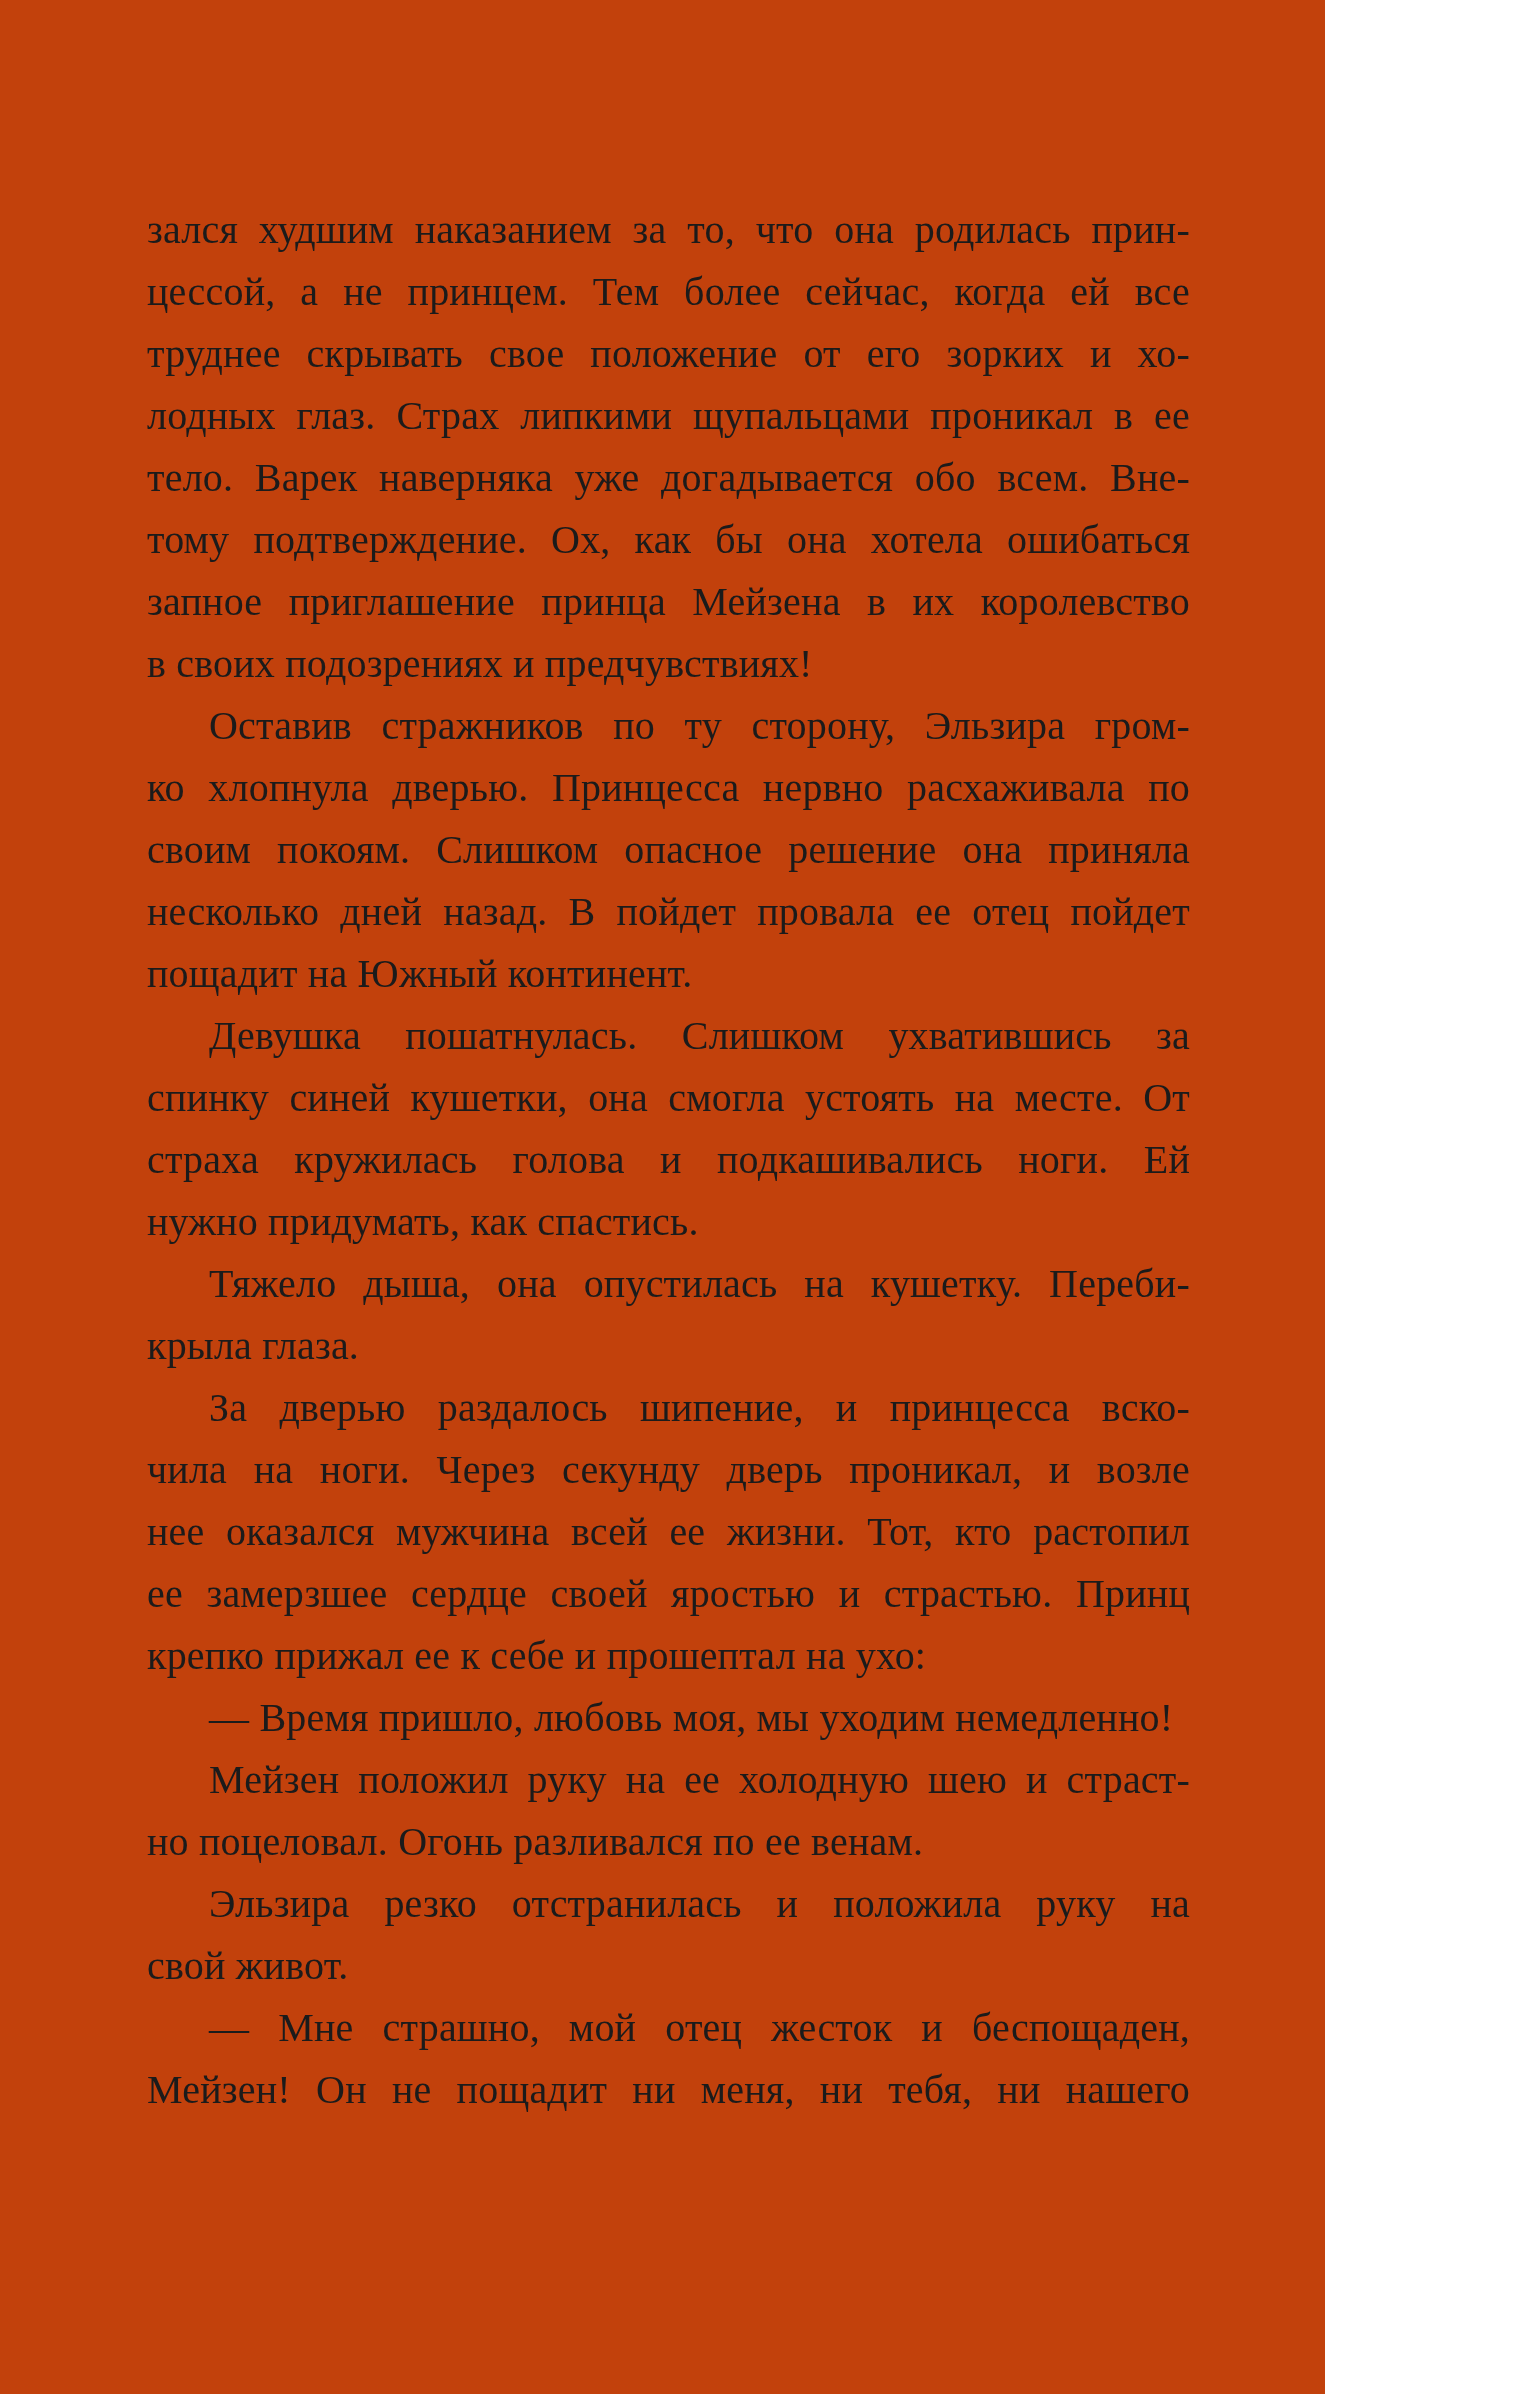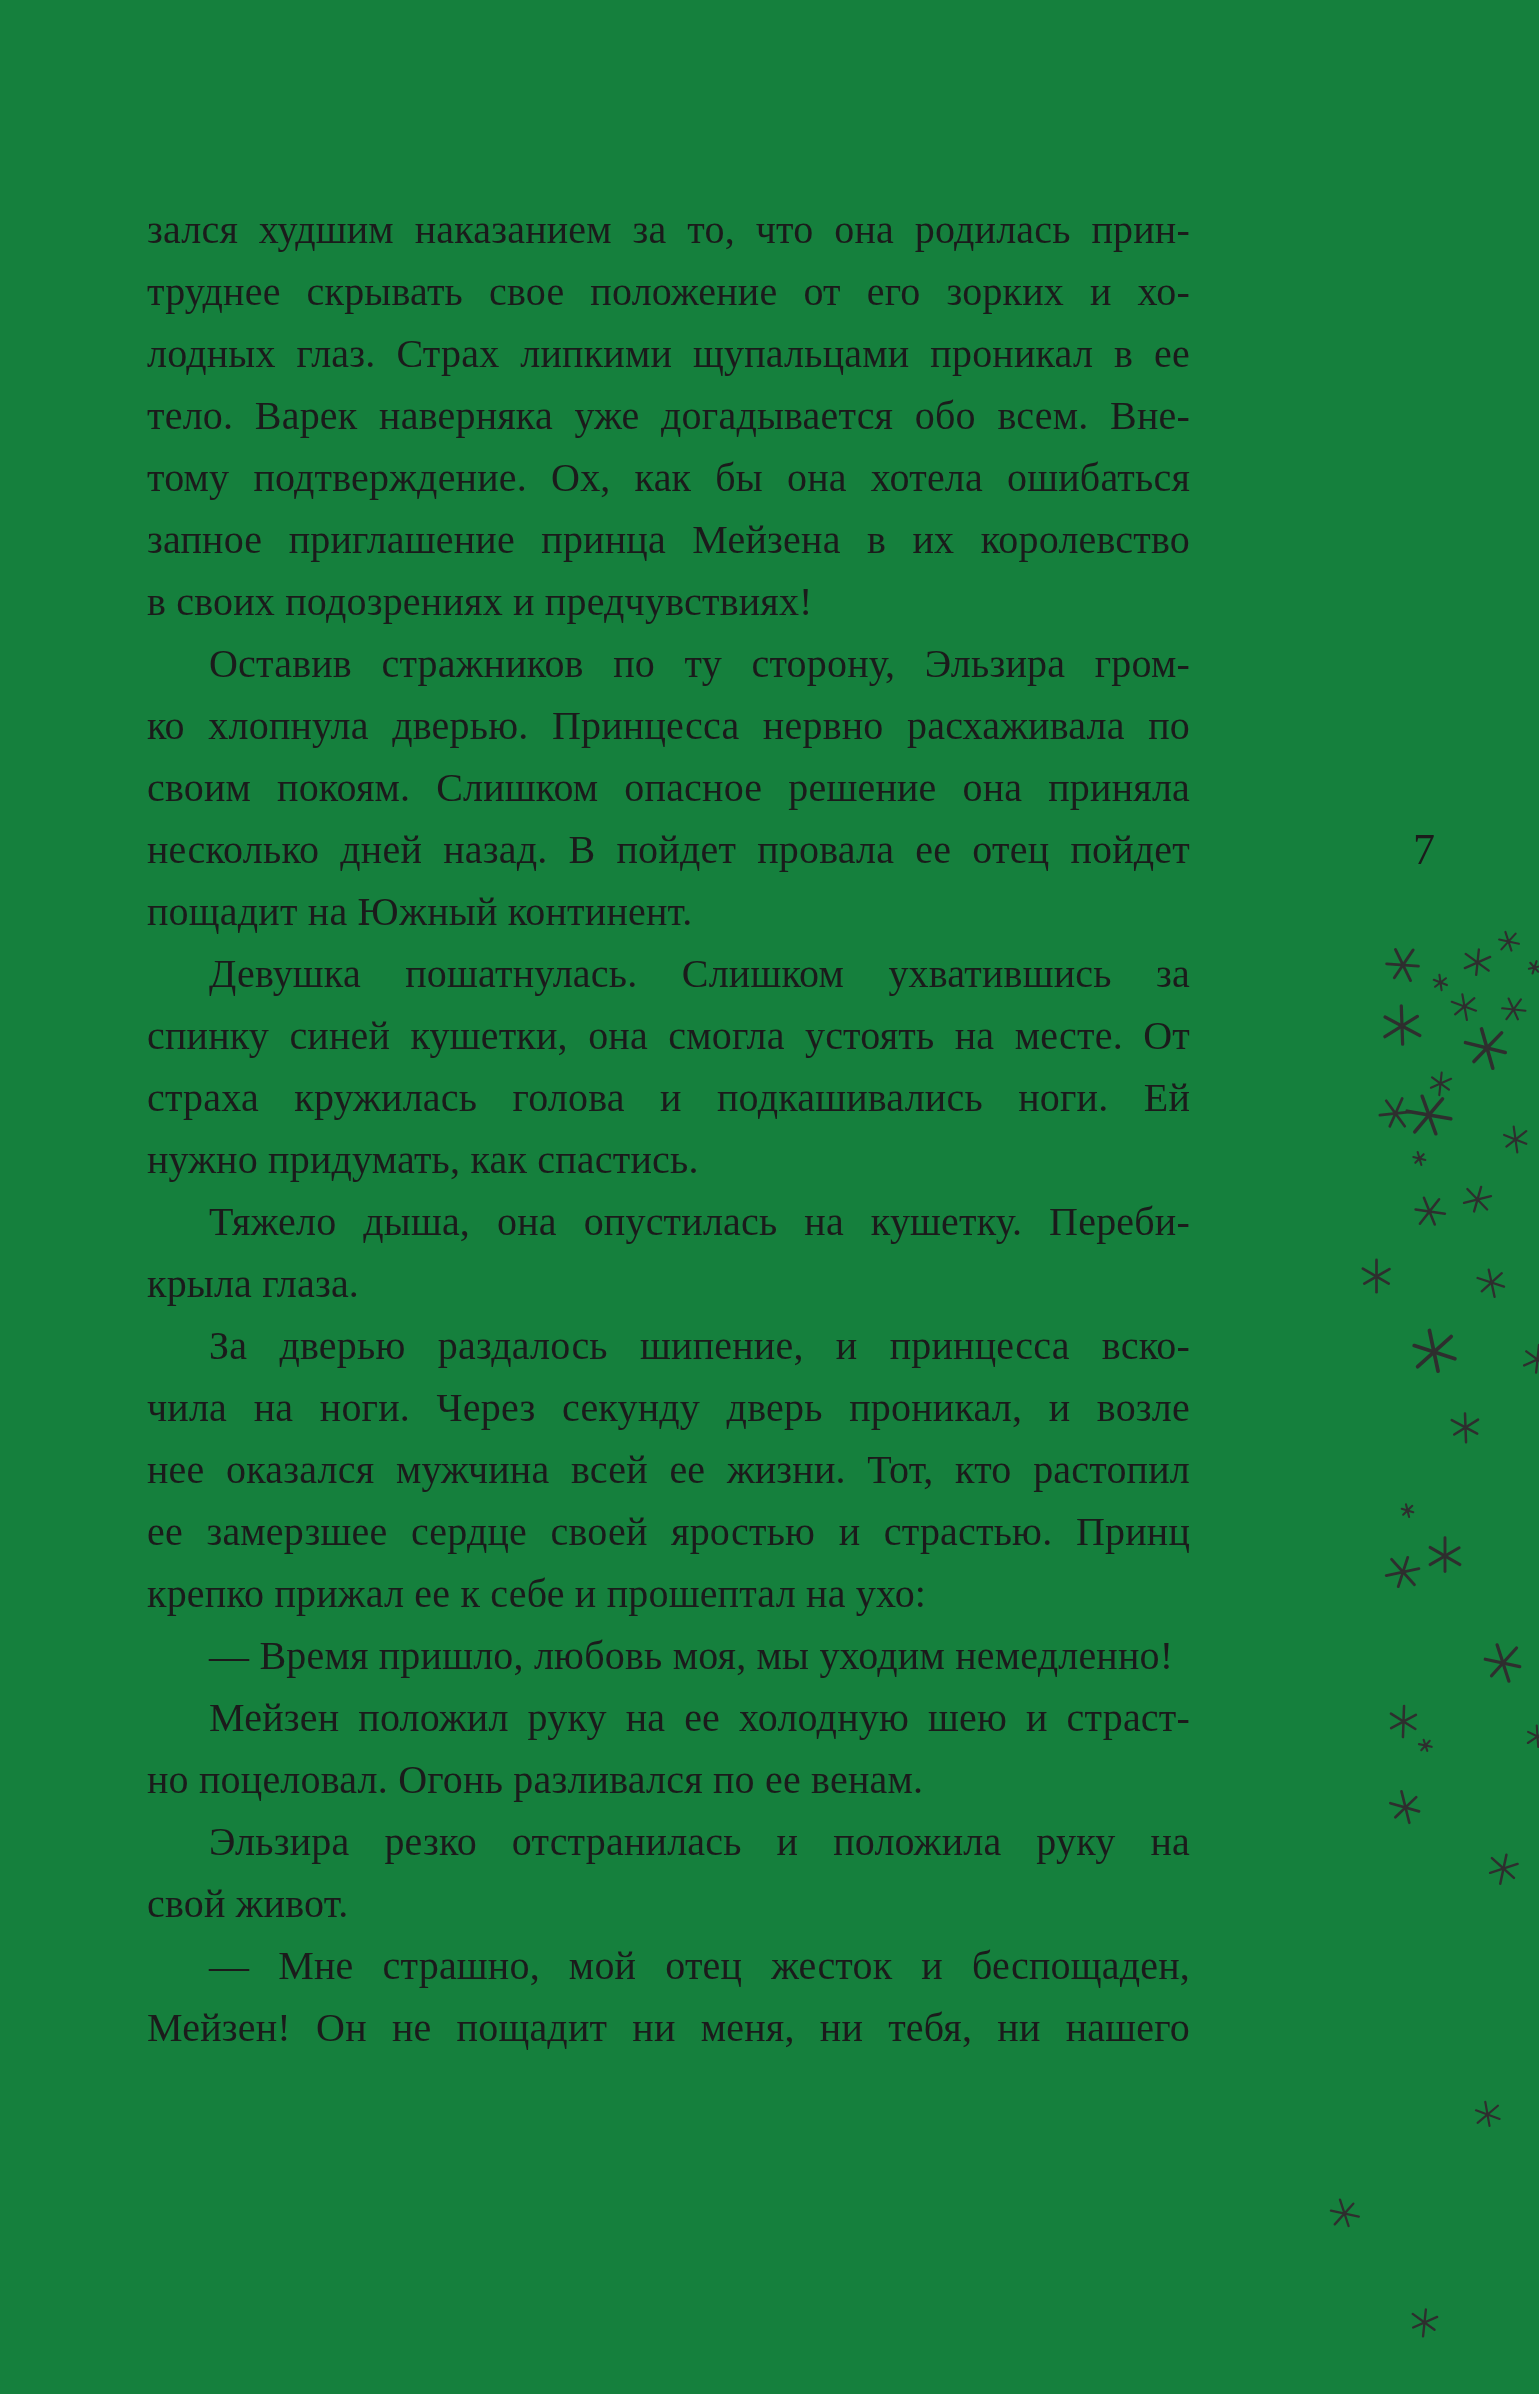--- a/index.html
+++ b/index.html
@@ -2,23 +2,23 @@
 <html><head>
 <meta charset="utf-8">
 <style>
   html, body {
     margin: 0;
     padding: 0;
     background: #ffffff;
   }
   .book-page {
     position: relative;
-    width: 1539px;
+    width: 1325px;
     height: 2394px;
-    background: #15803d;
+    background: #c2410c;
     overflow: hidden;
     font-family: "Liberation Serif", "DejaVu Serif", serif;
     color: #1b1b1b;
   }
   .text-block {
     position: absolute;
     left: 147px;
     top: 199px;
     width: 1043px;
   }
@@ -62,20 +62,21 @@
     position: absolute;
     overflow: visible;
   }
 </style>
 </head>
 <body>
 
 <div class="book-page">
   <div class="text-block">
       <div class="line j">зался худшим наказанием за то, что она родилась прин-</div>
+      <div class="line j">цессой, а не принцем. Тем более сейчас, когда ей все</div>
       <div class="line j">труднее скрывать свое положение от его зорких и хо-</div>
       <div class="line j">лодных глаз. Страх липкими щупальцами проникал в ее</div>
       <div class="line j">тело. Варек наверняка уже догадывается обо всем. Вне-</div>
       <div class="line j">тому подтверждение. Ох, как бы она хотела ошибаться</div>
       <div class="line j">запное приглашение принца Мейзена в их королевство</div>
       <div class="line">в своих подозрениях и предчувствиях!</div>
       <div class="line j indent">Оставив стражников по ту сторону, Эльзира гром-</div>
       <div class="line j">ко хлопнула дверью. Принцесса нервно расхаживала по</div>
       <div class="line j">своим покоям. Слишком опасное решение она приняла</div>
       <div class="line j">несколько дней назад. В пойдет провала ее отец пойдет</div>

